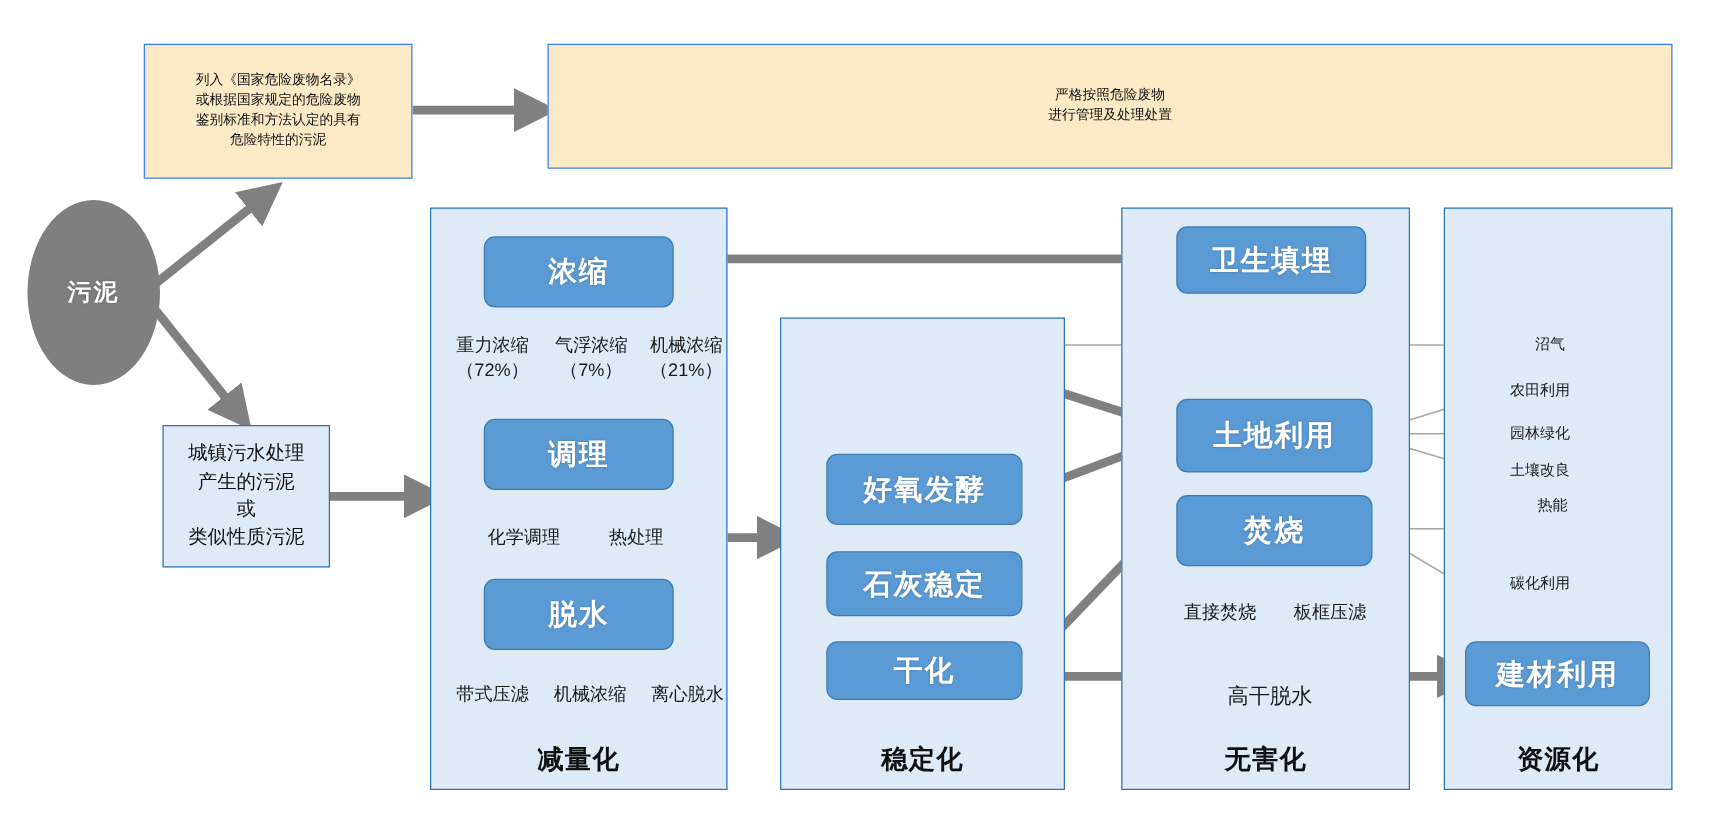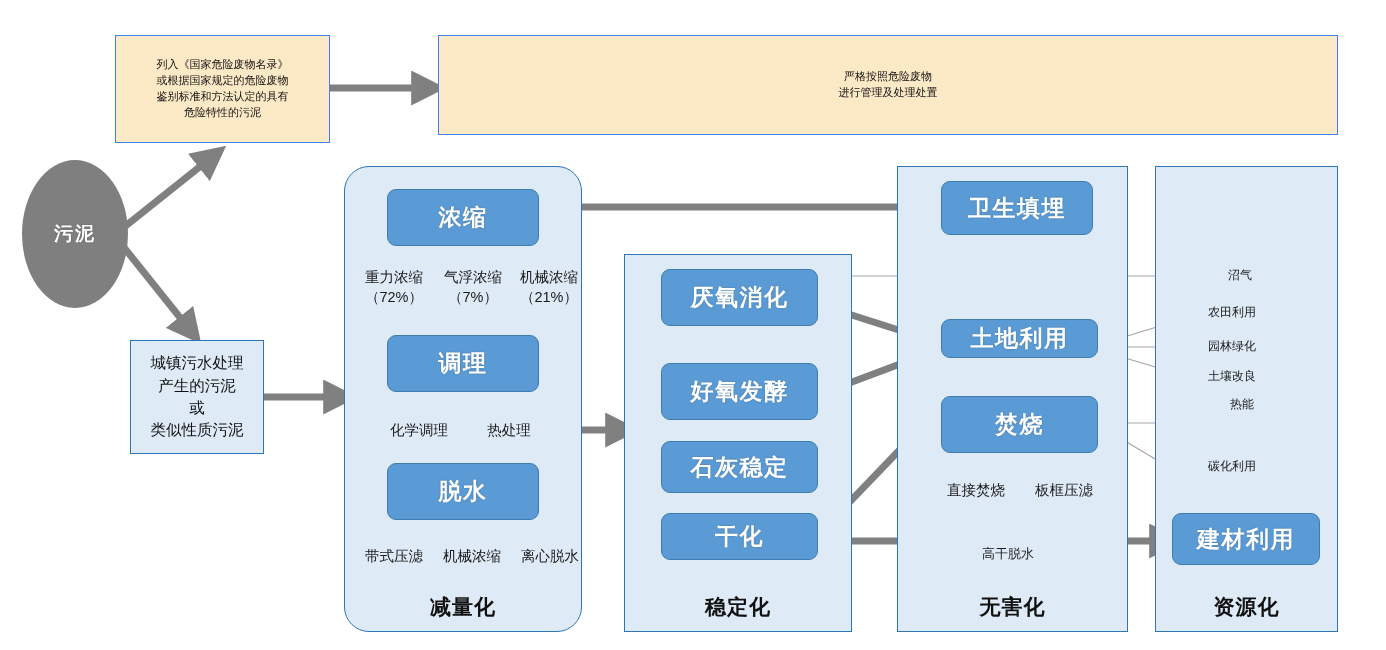--- a/index.html
+++ b/index.html
@@ -112,21 +112,21 @@
     align-items: center;
     justify-content: center;
     text-align: center;
     font-size: 15.5px;
     color: #111111;
     line-height: 1.45;
     white-space: pre-line;
   }
   .edge-note {
     position: absolute;
-    font-size: 13px;
+    font-size: 17px;
     color: #1a1a1a;
     white-space: nowrap;
   }
 </style>
 </head>
 <body>
 
 <div id="canvas">
 
   <svg class="svg-layer" viewBox="0 0 1386 650">
@@ -200,21 +200,21 @@
 进行管理及处理处置</span>
   </div>
 
   <div class="lb-box" style="left:130px; top:340px; width:134px; height:114px;">
     <span>城镇污水处理
 产生的污泥
 或
 类似性质污泥</span>
   </div>
 
-  <div class="panel" style="left:344px; top:166px; width:238px; height:466px;border-radius:25px;">
+  <div class="panel" style="left:344px; top:166px; width:238px; height:466px;">
     <div class="panel-title">减量化</div>
   </div>
 
   <div class="pbox" style="left:387px; top:189px; width:152px; height:57px;">
     <span>浓缩</span>
   </div>
   <div class="sublabel" style="left:352px; top:268px; width:84px;">重力浓缩
 （72%）</div>
   <div class="sublabel" style="left:432px; top:268px; width:82px;">气浮浓缩
 （7%）</div>
@@ -231,41 +231,38 @@
     <span>脱水</span>
   </div>
   <div class="sublabel" style="left:352px; top:547px; width:84px;">带式压滤</div>
   <div class="sublabel" style="left:430px; top:547px; width:84px;">机械浓缩</div>
   <div class="sublabel" style="left:508px; top:547px; width:84px;">离心脱水</div>
 
   <div class="panel" style="left:624px; top:254px; width:228px; height:378px;">
     <div class="panel-title">稳定化</div>
   </div>
 
-  <div class="pbox" style="left:661px; top:269px; width:157px; height:57px;">
-    <span>厌氧消化</span>
-  </div>
   <div class="pbox" style="left:661px; top:363px; width:157px; height:57px;">
     <span>好氧发酵</span>
   </div>
   <div class="pbox" style="left:661px; top:441px; width:157px; height:52px;">
     <span>石灰稳定</span>
   </div>
   <div class="pbox" style="left:661px; top:513px; width:157px; height:47px;">
     <span>干化</span>
   </div>
 
   <div class="panel" style="left:897px; top:166px; width:231px; height:466px;">
     <div class="panel-title">无害化</div>
   </div>
 
   <div class="pbox" style="left:941px; top:181px; width:152px; height:54px;">
     <span>卫生填埋</span>
   </div>
-  <div class="pbox" style="left:941px; top:319px; width:157px; height:39px;">
+  <div class="pbox" style="left:941px; top:319px; width:157px; height:59px;">
     <span>土地利用</span>
   </div>
   <div class="pbox" style="left:941px; top:396px; width:157px; height:57px;">
     <span>焚烧</span>
   </div>
   <div class="sublabel" style="left:934px; top:481px; width:84px;">直接焚烧</div>
   <div class="sublabel" style="left:1022px; top:481px; width:84px;">板框压滤</div>
 
   <div class="edge-note" style="left:982px; top:545px;">高干脱水</div>
 

